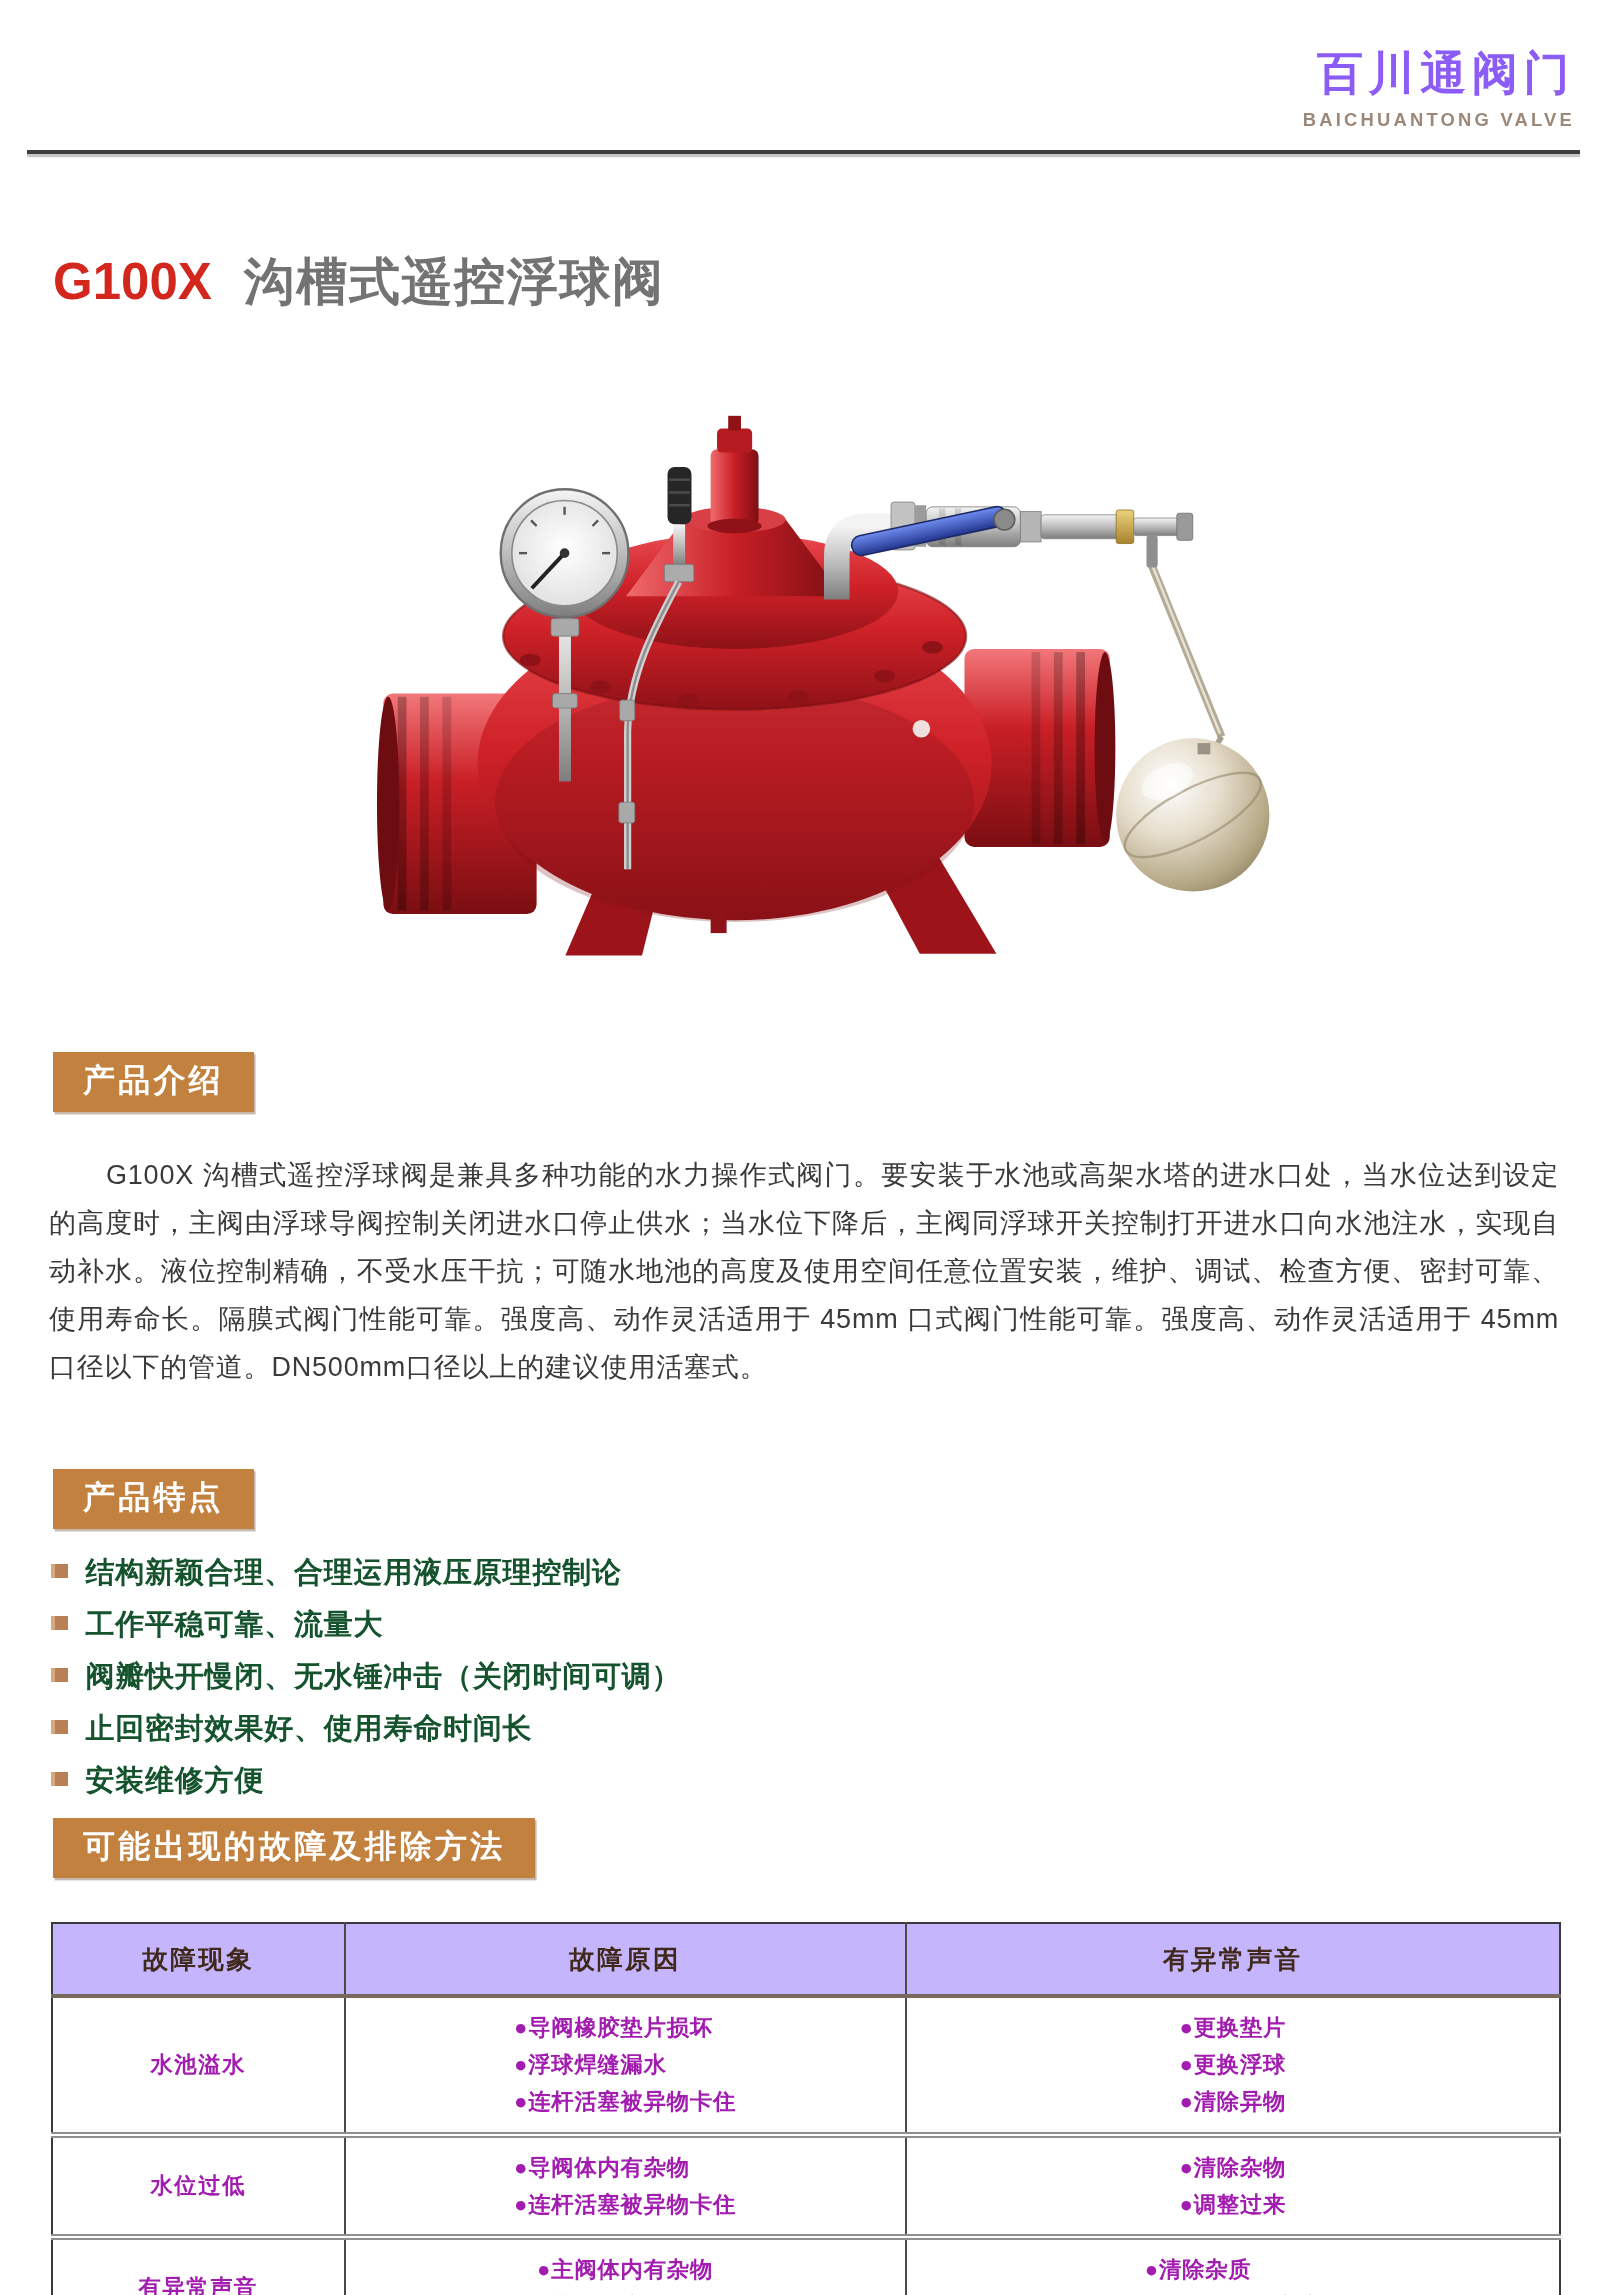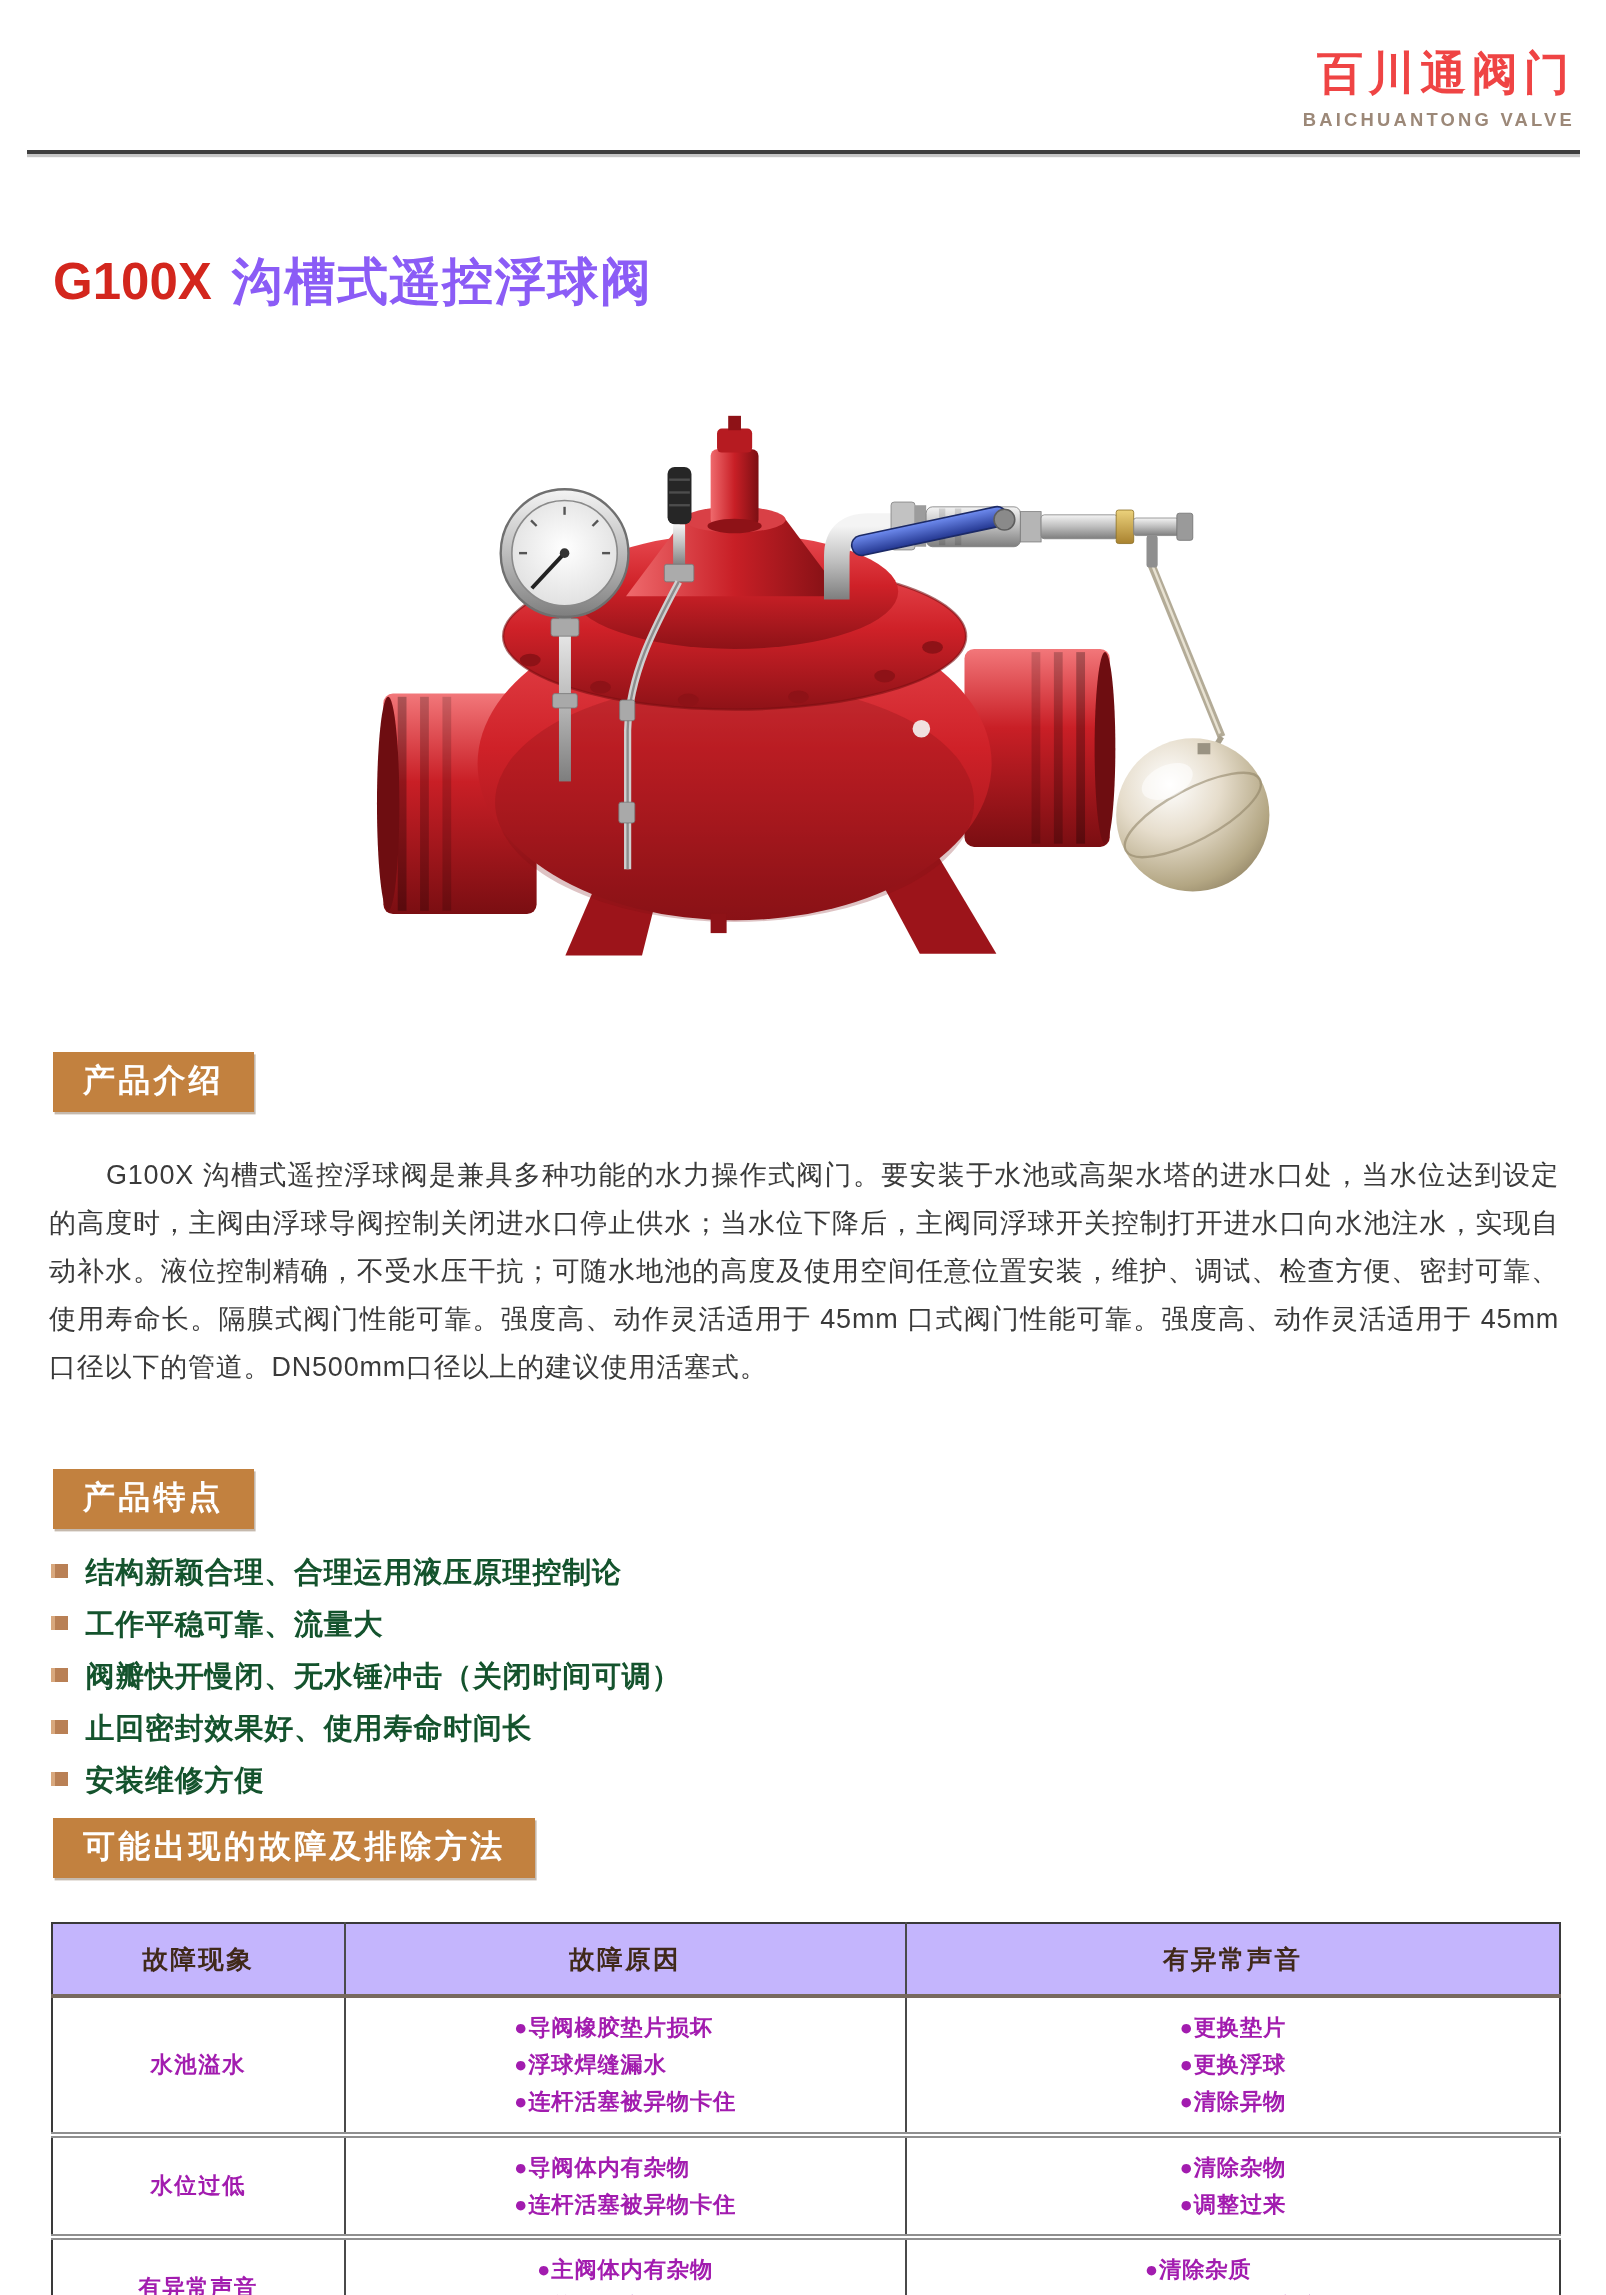--- a/index.html
+++ b/index.html
@@ -5,27 +5,27 @@
   html,body{margin:0;padding:0;background:#ffffff;}
   .page{
     position:relative;
     width:1607px;height:2295px;
     background:#ffffff;
     font-family:"Liberation Sans","DejaVu Sans",sans-serif;
     overflow:hidden;
   }
   
   .logo{position:absolute;top:49px;right:32px;text-align:right;}
-  .logo-cn{font-size:46px;font-weight:700;color:#ef4444;letter-spacing:5.6px;line-height:1.05;}
+  .logo-cn{font-size:46px;font-weight:700;color:#8b5cf6;letter-spacing:5.6px;line-height:1.05;}
   .logo-en{font-size:18.4px;font-weight:700;color:#9c8878;letter-spacing:3.2px;margin-top:12px;}
   .top-rule{position:absolute;top:150px;left:27px;right:27px;height:4px;background:#3e3e3e;box-shadow:0 3.2px 0 #c6c6c6;}
   
   .title{position:absolute;top:217px;left:53px;font-size:51px;font-weight:700;line-height:1.2;white-space:nowrap;}
   .title .model{color:#d3261d;}
-  .title .name{color:#8b5cf6;margin-left:20px;letter-spacing:1.6px;}
+  .title .name{color:#737373;margin-left:32px;letter-spacing:1.6px;}
   
   .figure{position:absolute;top:355px;left:361px;width:918px;height:607px;}
   
   .badge{
     position:absolute;left:53px;display:inline-block;
     background:#c2813f;color:#ffffff;
     font-size:32px;font-weight:700;letter-spacing:3.2px;
     padding:7.2px 30px 8.8px 30px;
     box-shadow:1.6px 2.4px 0 rgba(90,55,20,.35);
   }

